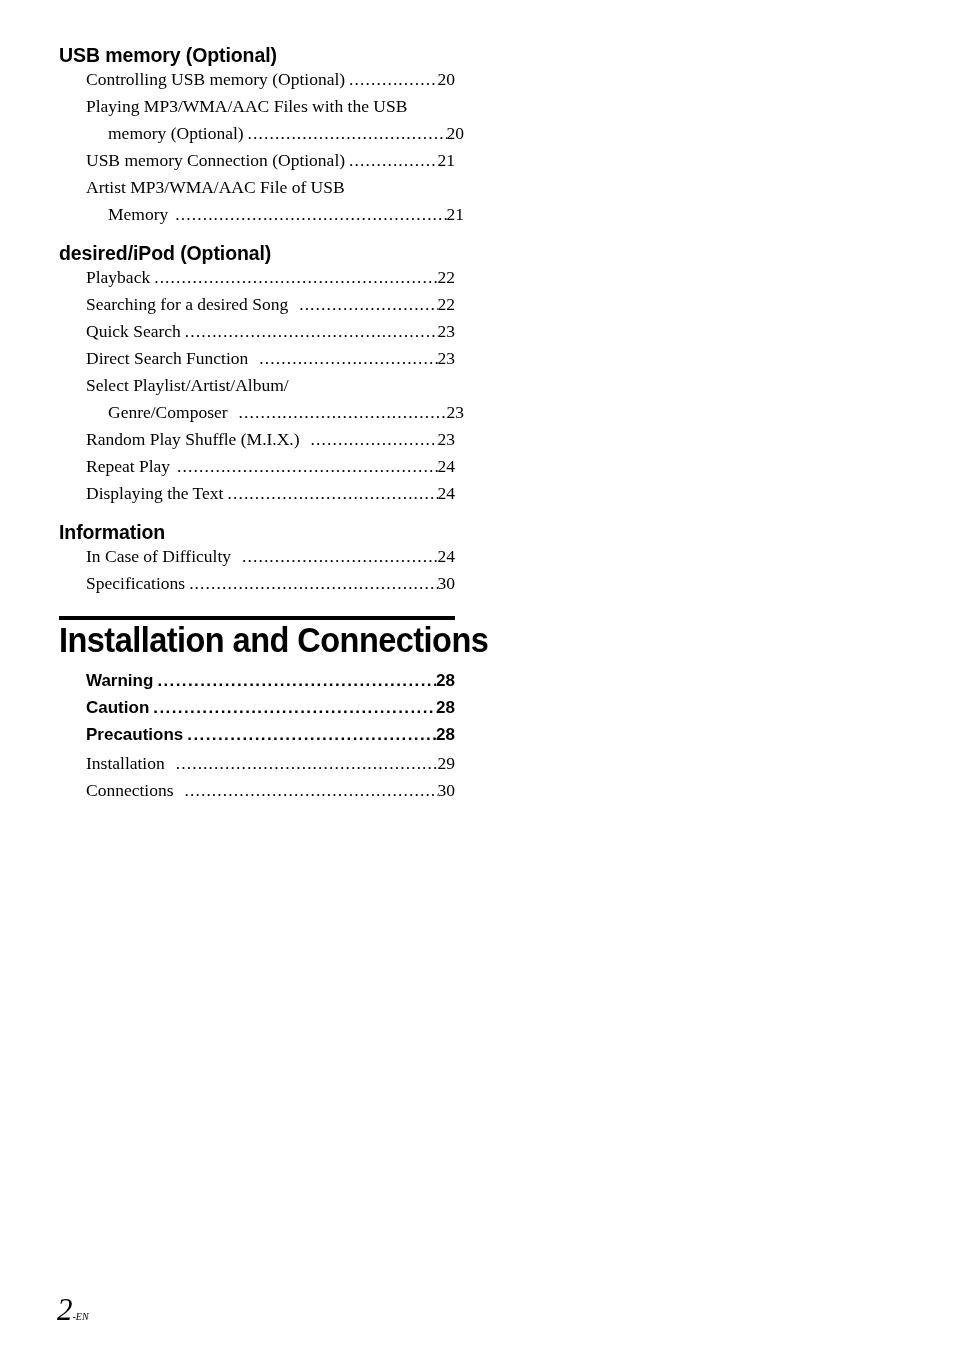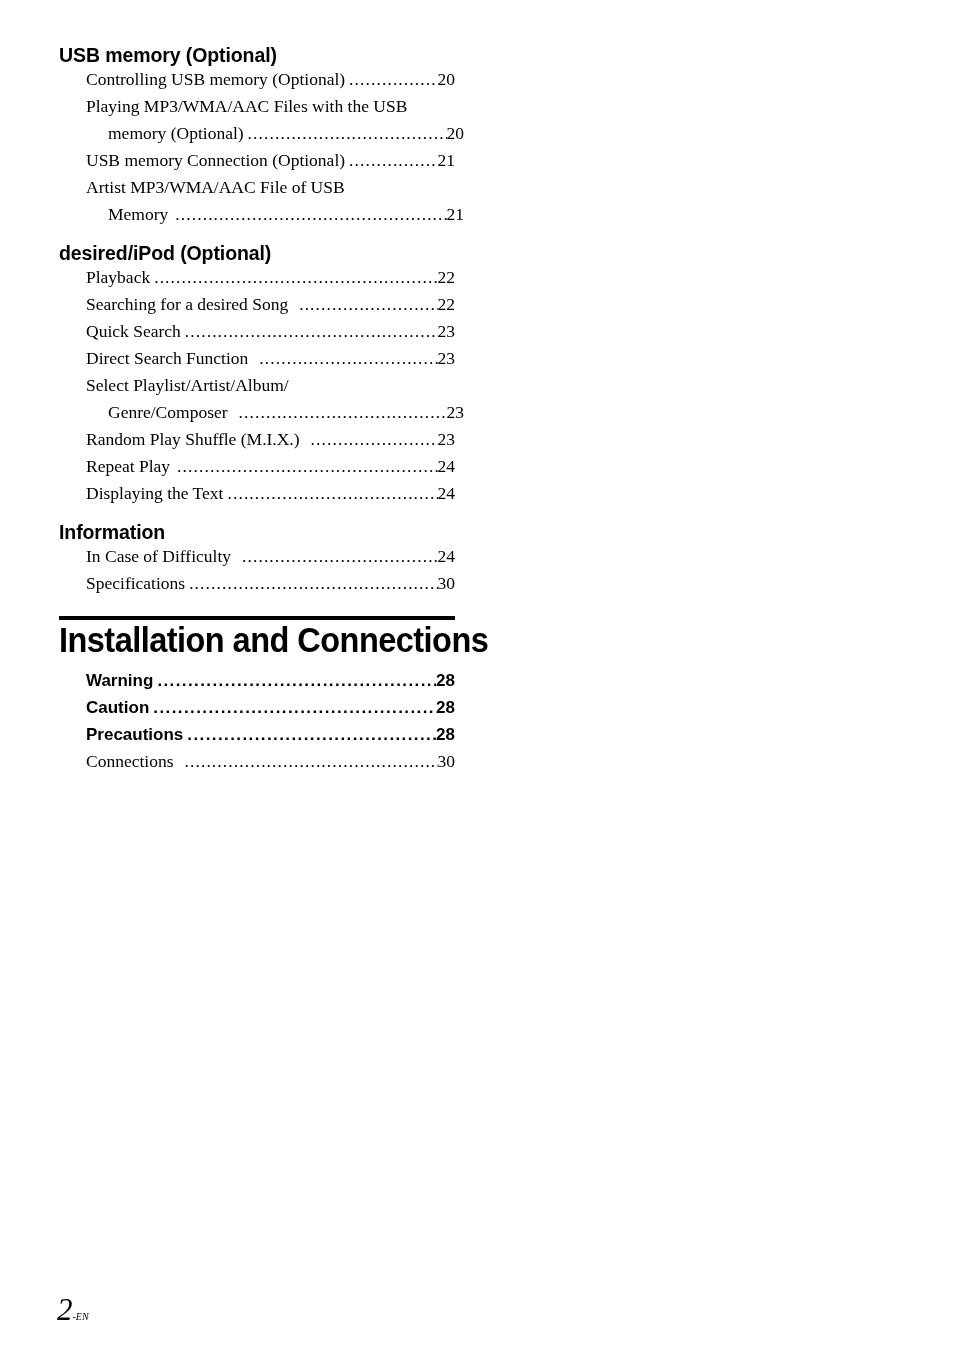--- a/index.html
+++ b/index.html
@@ -316,20 +316,27 @@
     </div>
 
     <div class="entry entry-bold">
       <div class="entry-row">
         <span class="entry-label gap-s">Precautions</span>
         <span class="leader"></span>
         <span class="pagenum">28</span>
       </div>
     </div>
 
+    <div class="entry after-bold-gap">
+      <div class="entry-row">
+        <span class="entry-label gap-l">Installation</span>
+        <span class="leader"></span>
+        <span class="pagenum">29</span>
+      </div>
+    </div>
 
     <div class="entry">
       <div class="entry-row">
         <span class="entry-label gap-l">Connections</span>
         <span class="leader"></span>
         <span class="pagenum">30</span>
       </div>
     </div>
 
   </div>

